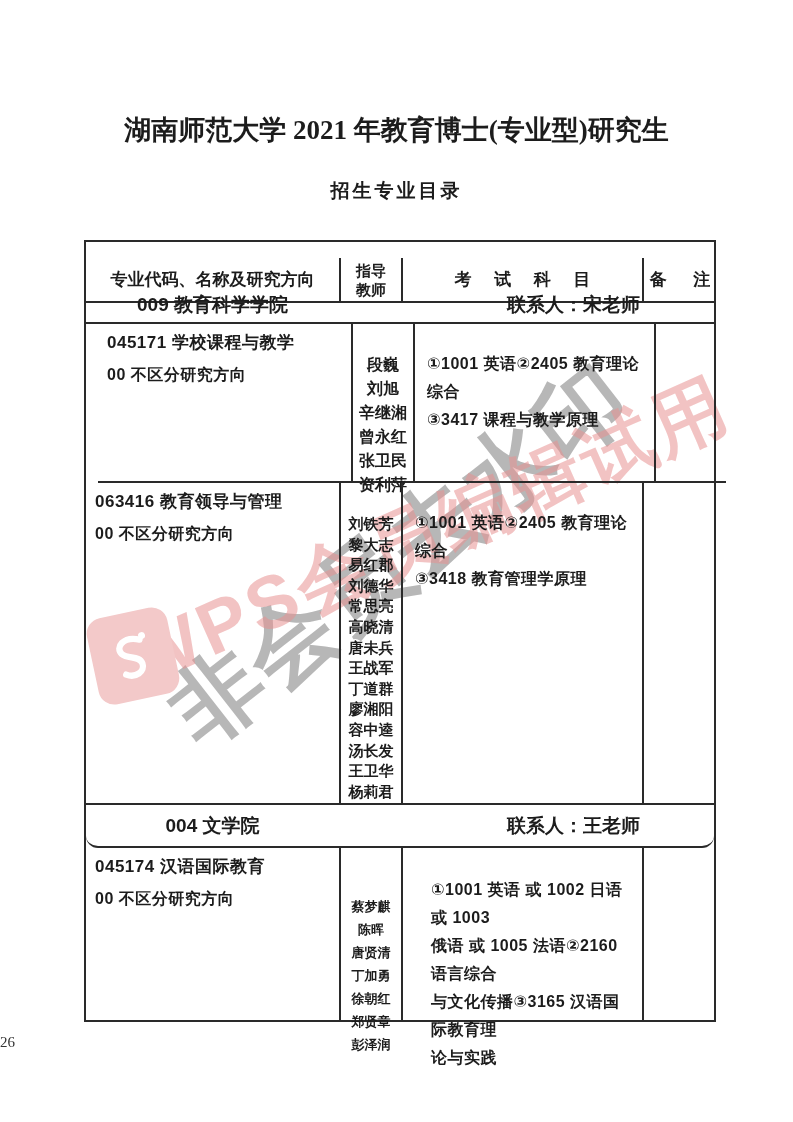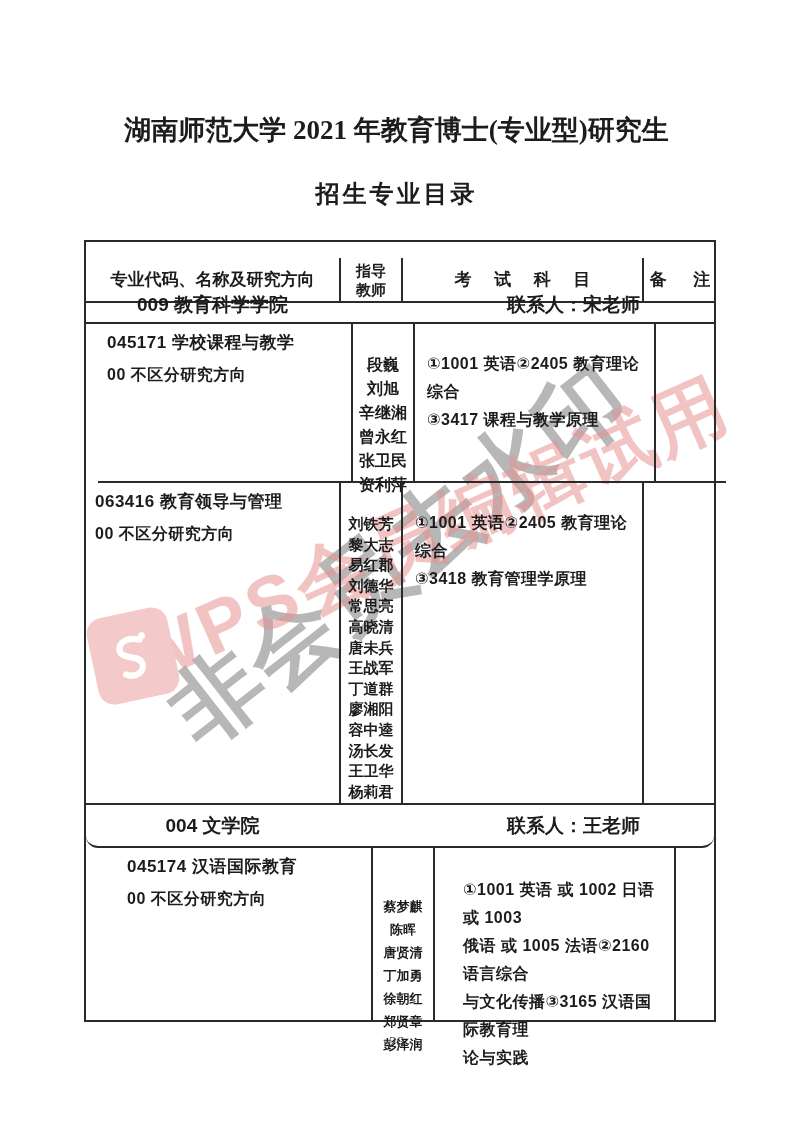--- a/index.html
+++ b/index.html
@@ -19,33 +19,33 @@
            font-size:90px;font-weight:700;color:rgba(105,105,105,0.48);
            white-space:nowrap;letter-spacing:2px;}
 
   
   .doc{z-index:2;}
   .title1{position:absolute;left:0;right:0;top:112px;text-align:center;
           font-family:"Liberation Serif","DejaVu Serif",serif;
           font-size:27px;font-weight:700;}
   .title2{position:absolute;left:0;right:0;top:178px;text-align:center;
           font-family:"Liberation Serif","DejaVu Serif",serif;
-          font-size:24px;font-weight:700;letter-spacing:3px;}
+          font-size:19px;font-weight:700;letter-spacing:3px;}
 
   
   .tbl{position:absolute;left:84px;top:240px;width:632px;height:782px;
        border:2px solid #2a2a2a;box-sizing:border-box;}
   .row{position:absolute;left:0;width:100%;box-sizing:border-box;
        border-bottom:2px solid #2a2a2a;}
   .row-header{top:16px;height:45px;}
   .row-sec1{top:45px;height:37px;} 
   .rp1{top:82px;height:159px;margin-left:12px;}
   .rp2{top:241px;height:322px;}
   .row-sec2{top:563px;height:43px;border-radius:12px;}
-  .rp3{top:606px;height:172px;border-bottom:none;margin-left:32px;}
+  .rp3{top:606px;height:172px;border-bottom:none;}
 
   .cell{position:absolute;top:0;bottom:0;box-sizing:border-box;}
   .c1{left:0;width:253px;}
   .c2{left:253px;width:62px;border-left:2px solid #2a2a2a;}
   .c3{left:315px;width:241px;border-left:2px solid #2a2a2a;}
   .c4{left:556px;width:74px;border-left:2px solid #2a2a2a;}
 
   .hcell{display:flex;align-items:center;justify-content:center;
          font-weight:700;font-size:17px;text-align:center;}
   .hcell.small{flex-direction:column;font-size:15px;line-height:19px;}
@@ -62,21 +62,21 @@
 
   .adv{text-align:center;font-weight:700;white-space:pre-line;}
   .rp1 .adv{padding-top:29px;font-size:16px;line-height:24px;}
   .rp2 .adv{padding-top:31px;font-size:15px;line-height:20.6px;}
   .rp3 .adv{padding-top:47px;font-size:13px;line-height:23px;}
 
   .exam{font-weight:700;white-space:pre-line;font-size:16px;line-height:28px;
         letter-spacing:0.5px;padding:26px 6px 0 12px;}
   .rp3 .exam{padding-top:28px;padding-left:28px;}
 
-  .pagenum{position:absolute;left:0;right:0;top:1034px;text-align:center;
+  .pagenum{position:absolute;left:0;right:0;top:1034px;text-align:left;
            font-family:"Liberation Serif","DejaVu Serif",serif;font-size:15px;color:#333;}
 </style>
 </head>
 <body>
 
 <div class="layer wm">
   <div class="wm-gray">非会员去水印</div>
   <div class="wm-red">WPS会员编辑试用</div>
   <div class="wm-logo">
     <svg width="56" height="62" viewBox="0 0 80 86">

